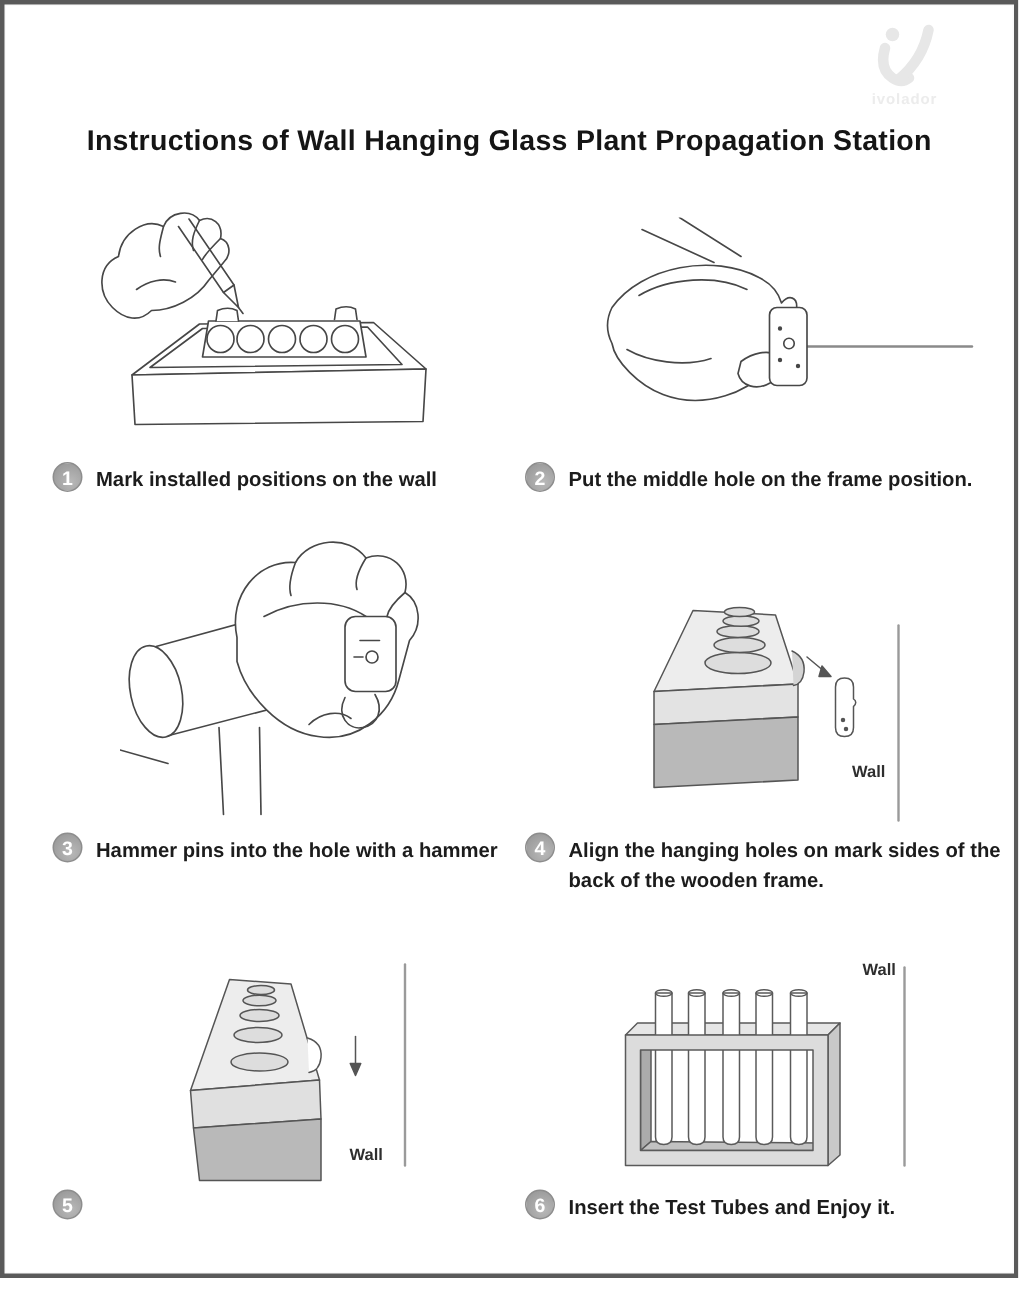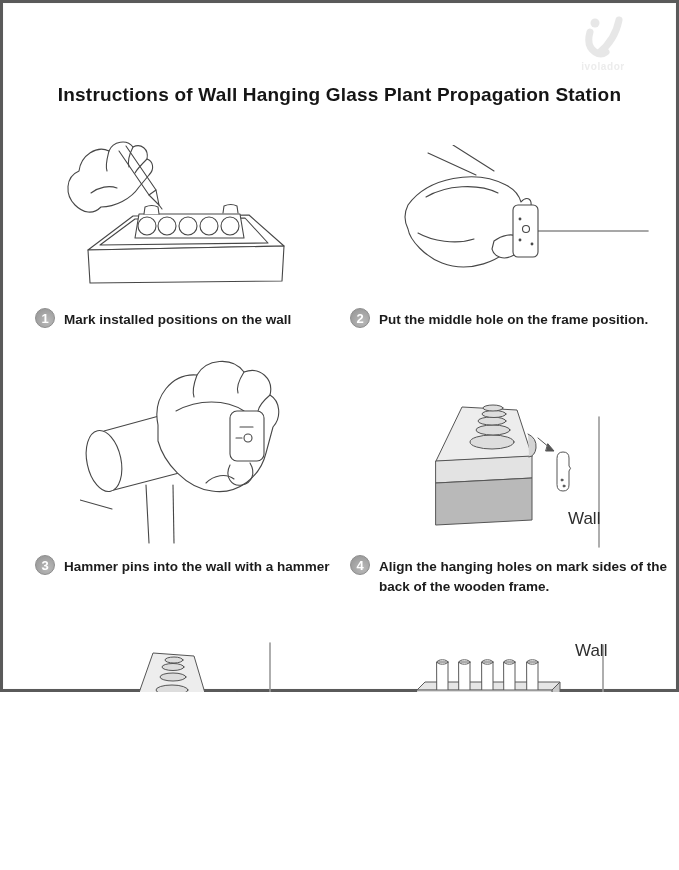--- a/index.html
+++ b/index.html
@@ -1,18 +1,18 @@
 <!DOCTYPE html>
 <html><head>
 <meta charset="utf-8">
 <style>
   html,body{margin:0;padding:0;background:#ffffff;}
   .page{
     position:relative;
-    width:679px;height:692px;
+    width:679px;height:852px;
     background:#ffffff;
     font-family:"Liberation Sans", sans-serif;
     overflow:hidden;
     box-sizing:border-box;
   }
   .border-frame{
     position:absolute;inset:0;
     border:3px solid #5a5a5a;
     box-shadow:inset 0 0 0 1px #fafafa;
     pointer-events:none;
@@ -37,21 +37,21 @@
     color:#ffffff;font-size:13px;font-weight:700;
     display:flex;align-items:center;justify-content:center;
     line-height:1;
   }
   .caption-text{
     font-size:13.5px;font-weight:700;color:#1c1c1c;
     line-height:1.45;padding-top:2px;
   }
   .caption-wide .caption-text{width:292px;}
   .wall-label{
-    position:absolute;font-size:17px;color:#2e2e2e;font-weight:400;
+    position:absolute;font-size:11px;color:#2e2e2e;font-weight:700;
   }
   svg{display:block;}
 </style>
 </head>
 <body>
 
 <div class="page">
   <div class="border-frame"></div>
 
   <div class="logo">
@@ -228,25 +228,26 @@
   <div class="caption" style="left:35px;top:308px">
     <span class="badge">1</span>
     <span class="caption-text">Mark installed positions on the wall</span>
   </div>
   <div class="caption" style="left:350px;top:308px">
     <span class="badge">2</span>
     <span class="caption-text">Put the middle hole on the frame position.</span>
   </div>
   <div class="caption" style="left:35px;top:555px">
     <span class="badge">3</span>
-    <span class="caption-text">Hammer pins into the wall with a hammer</span>
+    <span class="caption-text">Hammer pins into the hole with a hammer</span>
   </div>
   <div class="caption caption-wide" style="left:350px;top:555px">
     <span class="badge">4</span>
     <span class="caption-text">Align the hanging holes on mark sides of the back of the wooden frame.</span>
   </div>
   <div class="caption" style="left:35px;top:793px">
     <span class="badge">5</span>
   </div>
   <div class="caption" style="left:350px;top:793px">
     <span class="badge">6</span>
+    <span class="caption-text">Insert the Test Tubes and Enjoy it.</span>
   </div>
 </div>
 
 </body></html>

